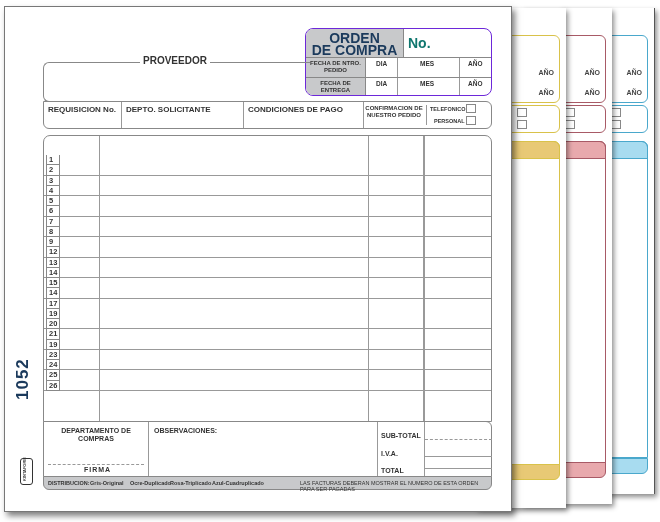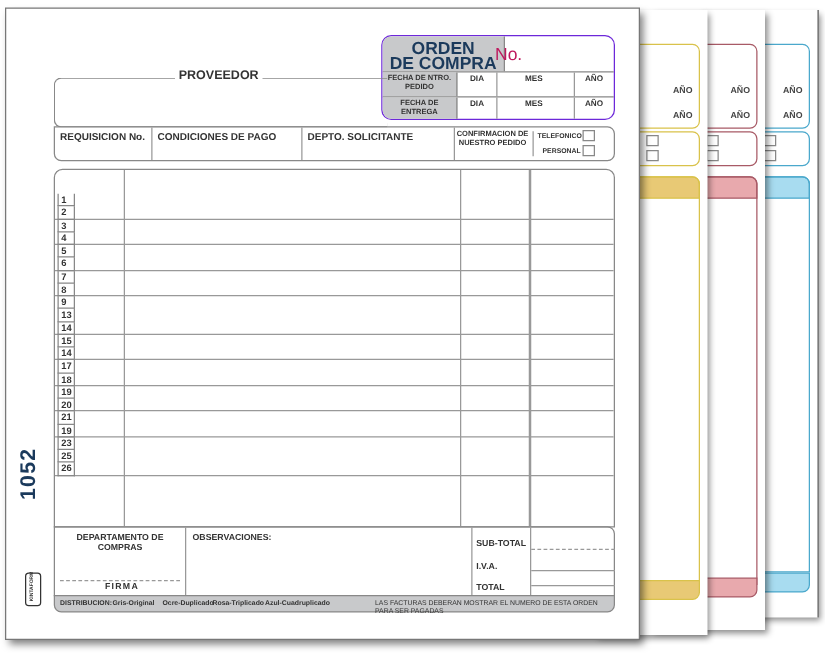--- a/index.html
+++ b/index.html
@@ -39,21 +39,21 @@
     .abs { position: absolute; }
     .title-box {
       position: absolute; left: 305px; top: 28px; width: 187px; height: 68px;
       border: 1px solid #6d28d9; border-radius: 8px; overflow: hidden; background: #fff;
     }
     .title-box .orden {
       position: absolute; left: 0; top: 0; width: 98px; height: 28px; background: #c8c9cb;
       color: #1b3a5c; font-weight: bold; font-size: 14px; line-height: 12px; text-align: center; padding-top: 3px;
       border-right: 1px solid #888;
     }
-    .title-box .no { position: absolute; left: 90px; top: 6px; font-size: 14px; font-weight: normal; color: #be185d; }
+    .title-box .no { position: absolute; left: 102px; top: 6px; font-size: 14px; font-weight: bold; color: #0f766e; }
     .date-row {
       position: absolute; left: 0; width: 187px; height: 20px; border-top: 1px solid #888; display: flex;
     }
     .date-row .lbl {
       width: 60px; background: #c8c9cb; font-size: 6px; color: #333; font-weight: bold; text-align: center;
       padding-top: 2px; line-height: 7px; border-right: 1px solid #888;
     }
     .date-row .d { font-size: 6.5px; font-weight: bold; color: #333; padding: 2px 0 0 10px; border-right: 1px solid #999; }
     .prov-box {
       position: absolute; left: 43px; top: 62px; width: 267px; height: 40px;
@@ -170,22 +170,22 @@
     <div class="d" style="width:62px;padding-left:22px;">MES</div>
     <div class="d" style="width:33px;border-right:none;padding-left:8px;">AÑO</div>
   </div>
 </div>
 
 <div class="prov-box"></div>
 <div class="prov-label">PROVEEDOR</div>
 
 <div class="req-box">
   <div class="c" style="width:78px;">REQUISICION No.</div>
+  <div class="c" style="width:122px;">DEPTO. SOLICITANTE</div>
   <div class="c" style="width:120px;">CONDICIONES DE PAGO</div>
-  <div class="c" style="width:122px;">DEPTO. SOLICITANTE</div>
   <div style="width:60px;" class="conf">CONFIRMACION DE NUESTRO PEDIDO</div>
 </div>
 <div class="conf-opt" style="left:430px;top:106px;">TELEFONICO</div>
 <div class="conf-opt" style="left:434px;top:118px;">PERSONAL</div>
 <div class="chk" style="left:466px;top:104px;"></div>
 <div class="chk" style="left:466px;top:116px;"></div>
 <div class="abs" style="left:426px;top:105px;width:1px;height:20px;background:#999;"></div>
 
 <div class="table-box">
   <div class="vline" style="left:55px;"></div>
@@ -212,52 +212,55 @@
       </div>
       <div class="row">
         <div class="num">7</div>
       </div>
       <div class="row even">
         <div class="num">8</div>
       </div>
       <div class="row">
         <div class="num">9</div>
       </div>
+      <div class="row even">
+        <div class="num">12</div>
+      </div>
       <div class="row">
         <div class="num">13</div>
       </div>
       <div class="row even">
         <div class="num">14</div>
       </div>
       <div class="row">
         <div class="num">15</div>
       </div>
       <div class="row even">
         <div class="num">14</div>
       </div>
       <div class="row">
         <div class="num">17</div>
       </div>
-      <div class="row even">
-        <div class="num">18</div>
-      </div>
       <div class="row">
         <div class="num">19</div>
       </div>
       <div class="row even">
         <div class="num">20</div>
       </div>
       <div class="row">
         <div class="num">21</div>
       </div>
       <div class="row even">
         <div class="num">19</div>
       </div>
       <div class="row">
         <div class="num">23</div>
+      </div>
+      <div class="row even">
+        <div class="num">24</div>
       </div>
       <div class="row">
         <div class="num">25</div>
       </div>
       <div class="row even">
         <div class="num">26</div>
       </div>
     </div>
 </div>
 

